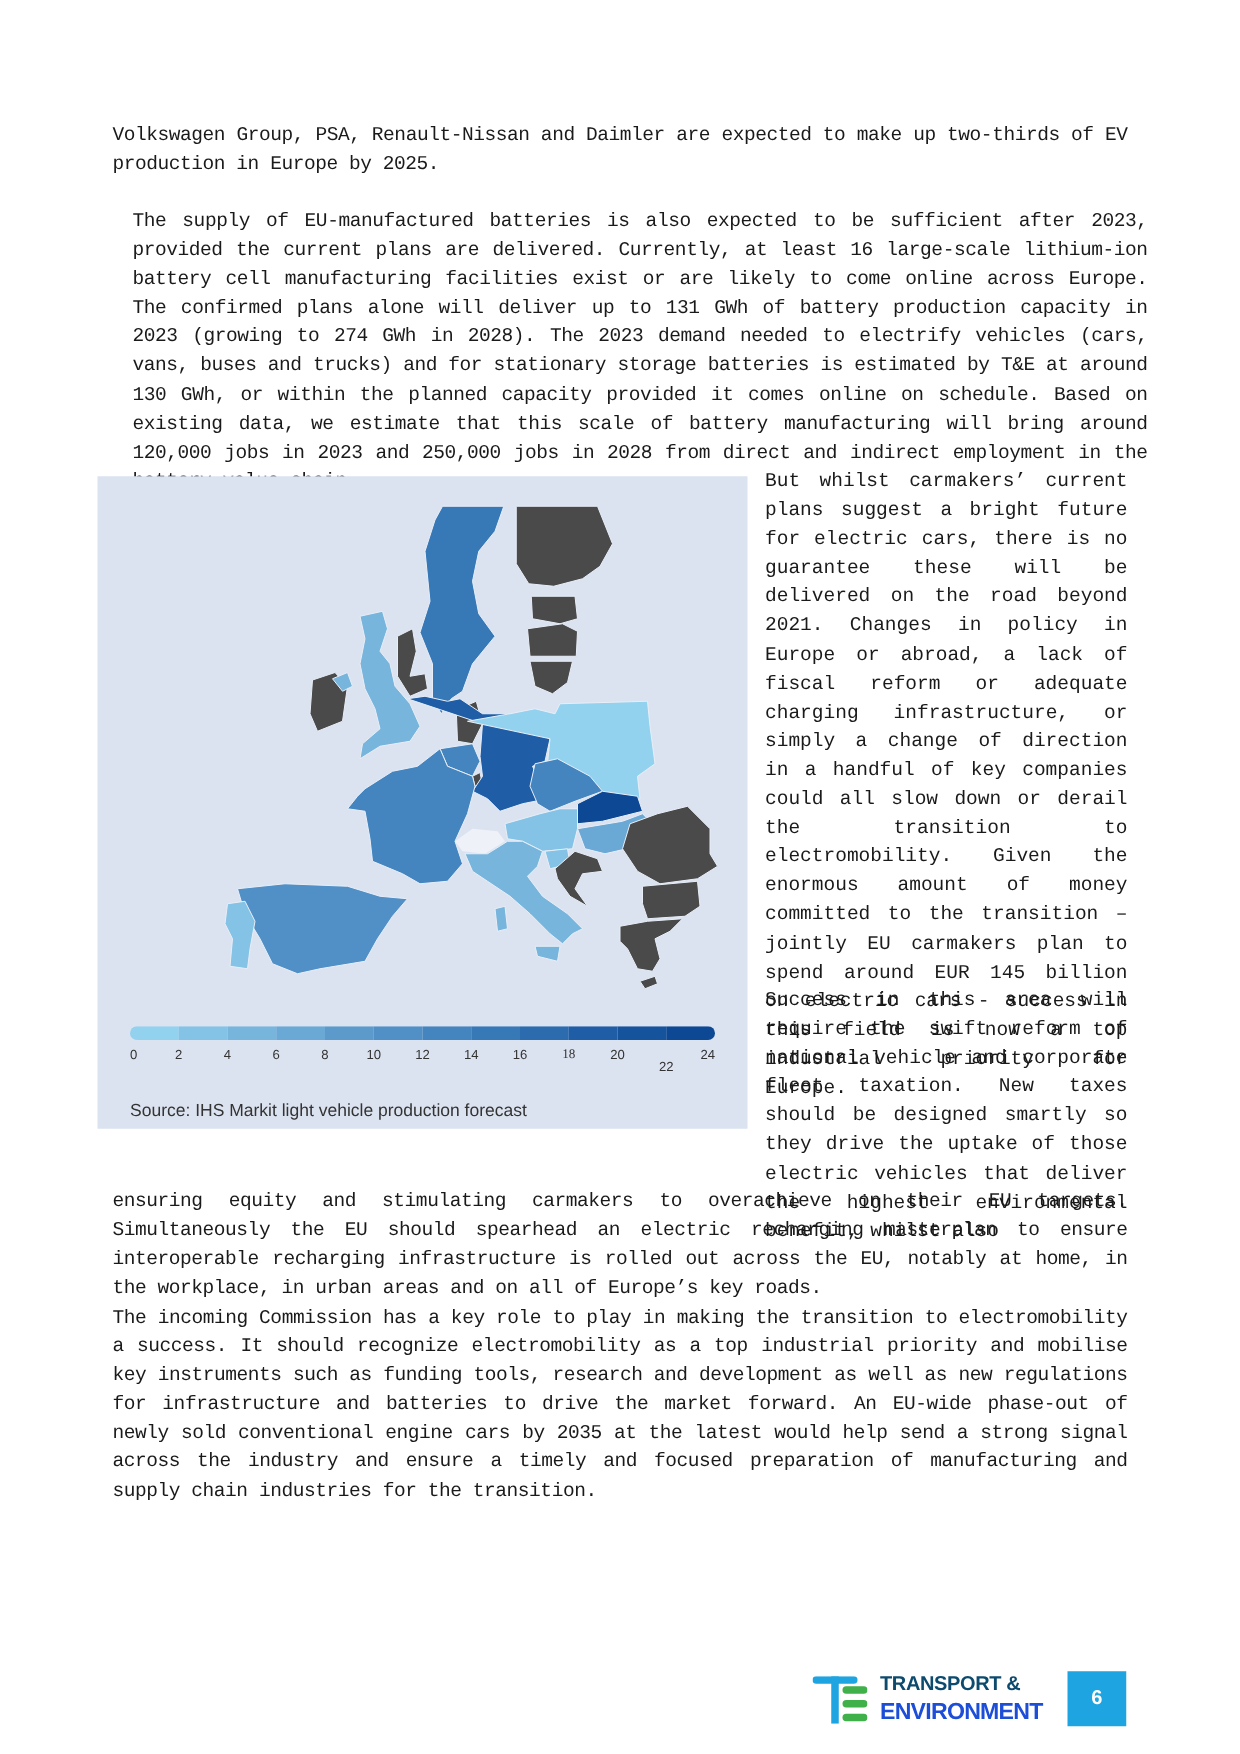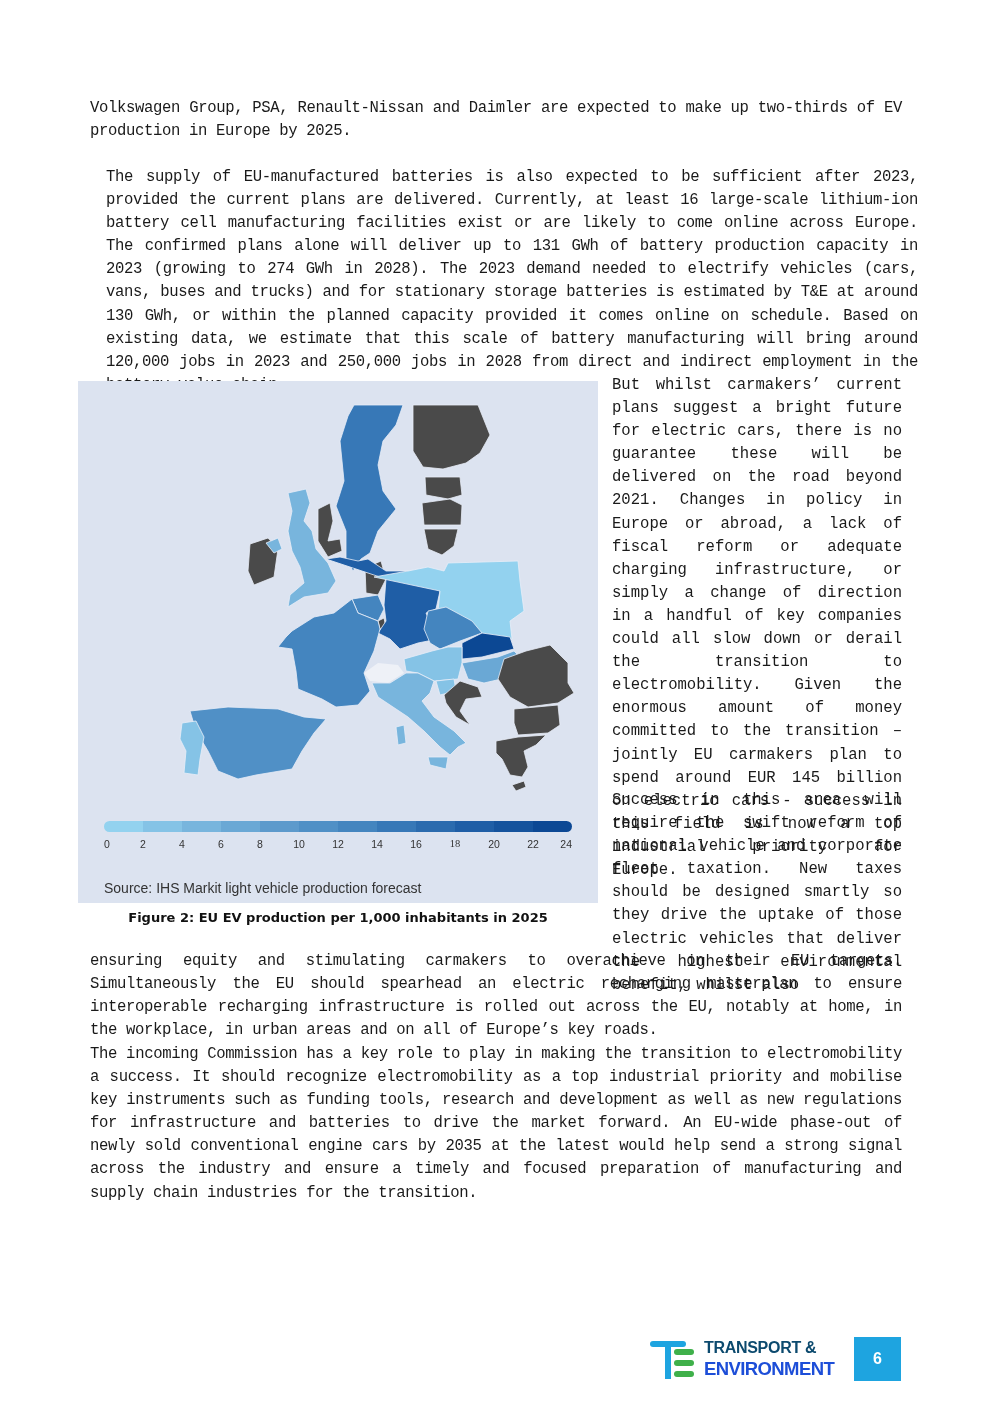--- a/index.html
+++ b/index.html
@@ -124,26 +124,25 @@
         <span style="left: 8.33333%;">2</span>
         <span style="left: 16.6667%;">4</span>
         <span style="left: 25%;">6</span>
         <span style="left: 33.3333%;">8</span>
         <span style="left: 41.6667%;">10</span>
         <span style="left: 50%;">12</span>
         <span style="left: 58.3333%;">14</span>
         <span style="left: 66.6667%;">16</span>
         <span style="left: 75%; font-family: Liberation Serif, serif;">18</span>
         <span style="left: 83.3333%;">20</span>
-        <span style="left: 91.6667%;">22</span>
+        <span style="left: 91.6667%; margin-top: 10px;">22</span>
         <span style="left: 100%; transform: translateX(-100%);">24</span>
       </div>
     <div id="source">Source: IHS Markit light vehicle production forecast</div>
   </div>
-  <div id="caption">Figure 2: EU EV production per 1,000 inhabitants in 2025</div>
 </div>
 
 <p class="para" id="p3">But whilst carmakers’ current plans suggest a bright future for electric cars, there is no guarantee these will be delivered on the road beyond 2021. Changes in policy in Europe or abroad, a lack of fiscal reform or adequate charging infrastructure, or simply a change of direction in a handful of key companies could all slow down or derail the transition to electromobility. Given the enormous amount of money committed to the transition – jointly EU carmakers plan to spend around EUR 145 billion on electric cars - success in this field is now a top industrial priority for Europe.</p>
 <p class="para" id="p4">Success in this area will require the swift reform of national vehicle and corporate fleet taxation. New taxes should be designed smartly so they drive the uptake of those electric vehicles that deliver the highest environmental benefit, whilst also</p>
 <p class="para" id="p5">ensuring equity and stimulating carmakers to overachieve on their EU targets. Simultaneously the EU should spearhead an electric recharging masterplan to ensure interoperable recharging infrastructure is rolled out across the EU, notably at home, in the workplace, in urban areas and on all of Europe’s key roads.</p>
 <p class="para" id="p6">The incoming Commission has a key role to play in making the transition to electromobility a success. It should recognize electromobility as a top industrial priority and mobilise key instruments such as funding tools, research and development as well as new regulations for infrastructure and batteries to drive the market forward. An EU-wide phase-out of newly sold conventional engine cars by 2035 at the latest would help send a strong signal across the industry and ensure a timely and focused preparation of manufacturing and supply chain industries for the transition.</p>
 
 <div id="footer-logo">
   <svg id="logo-mark" viewBox="0 0 44 38">
     <rect x="0" y="0" width="36" height="6" rx="3" fill="#1ea4e0"></rect>

